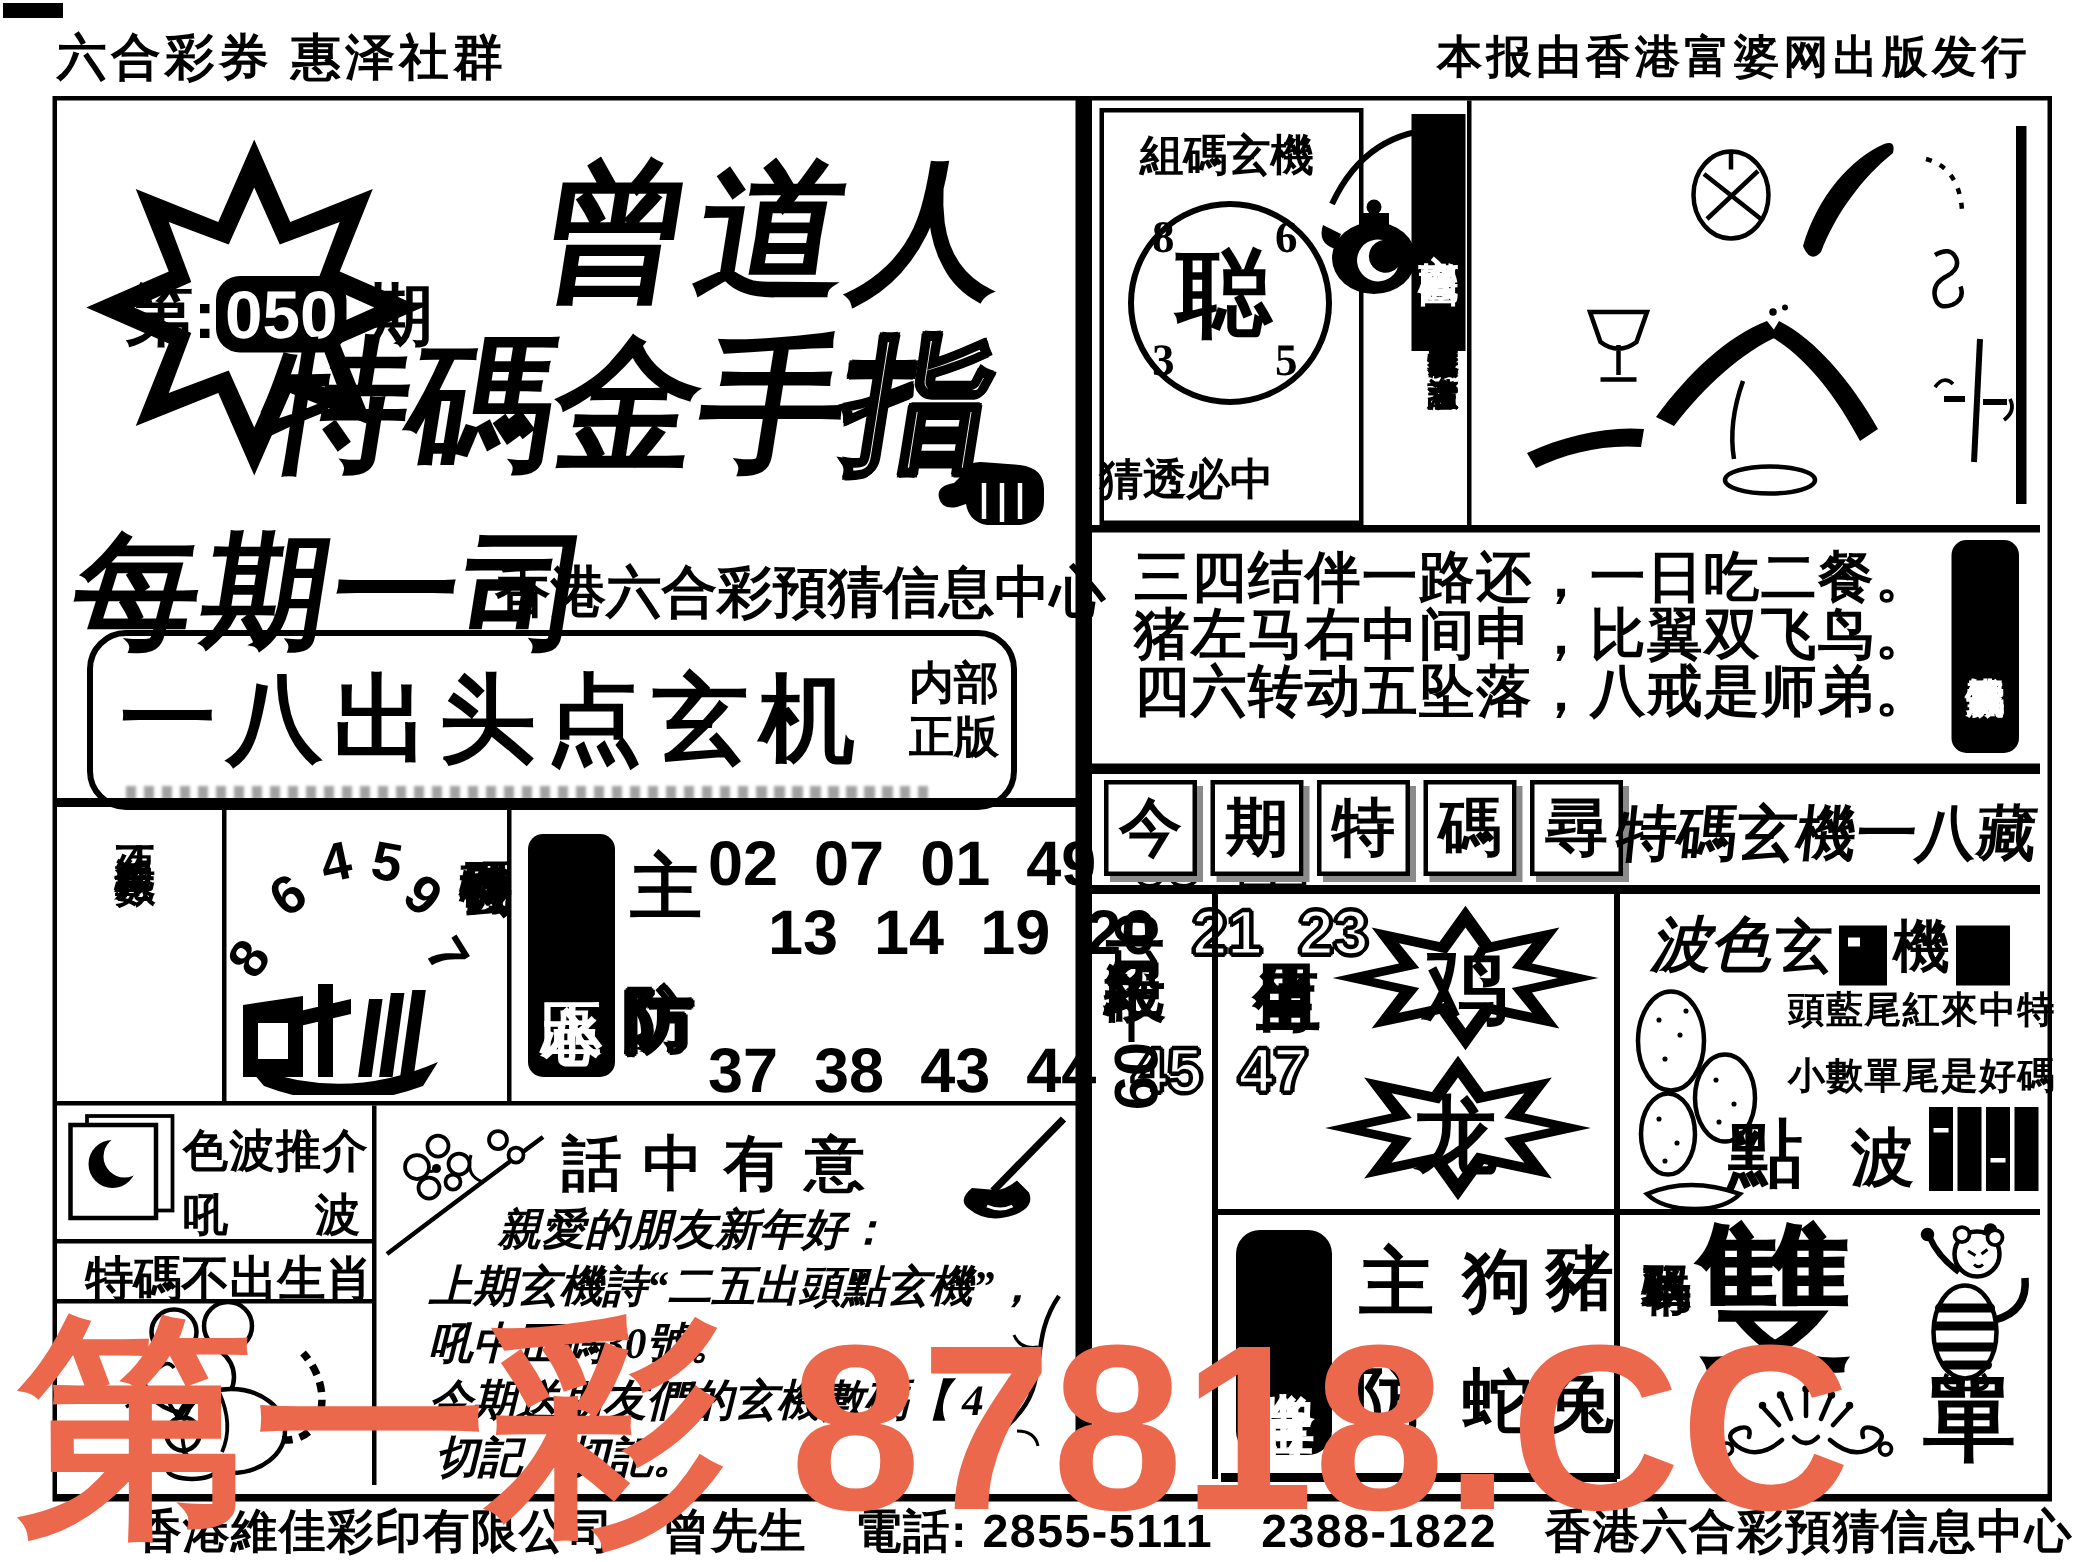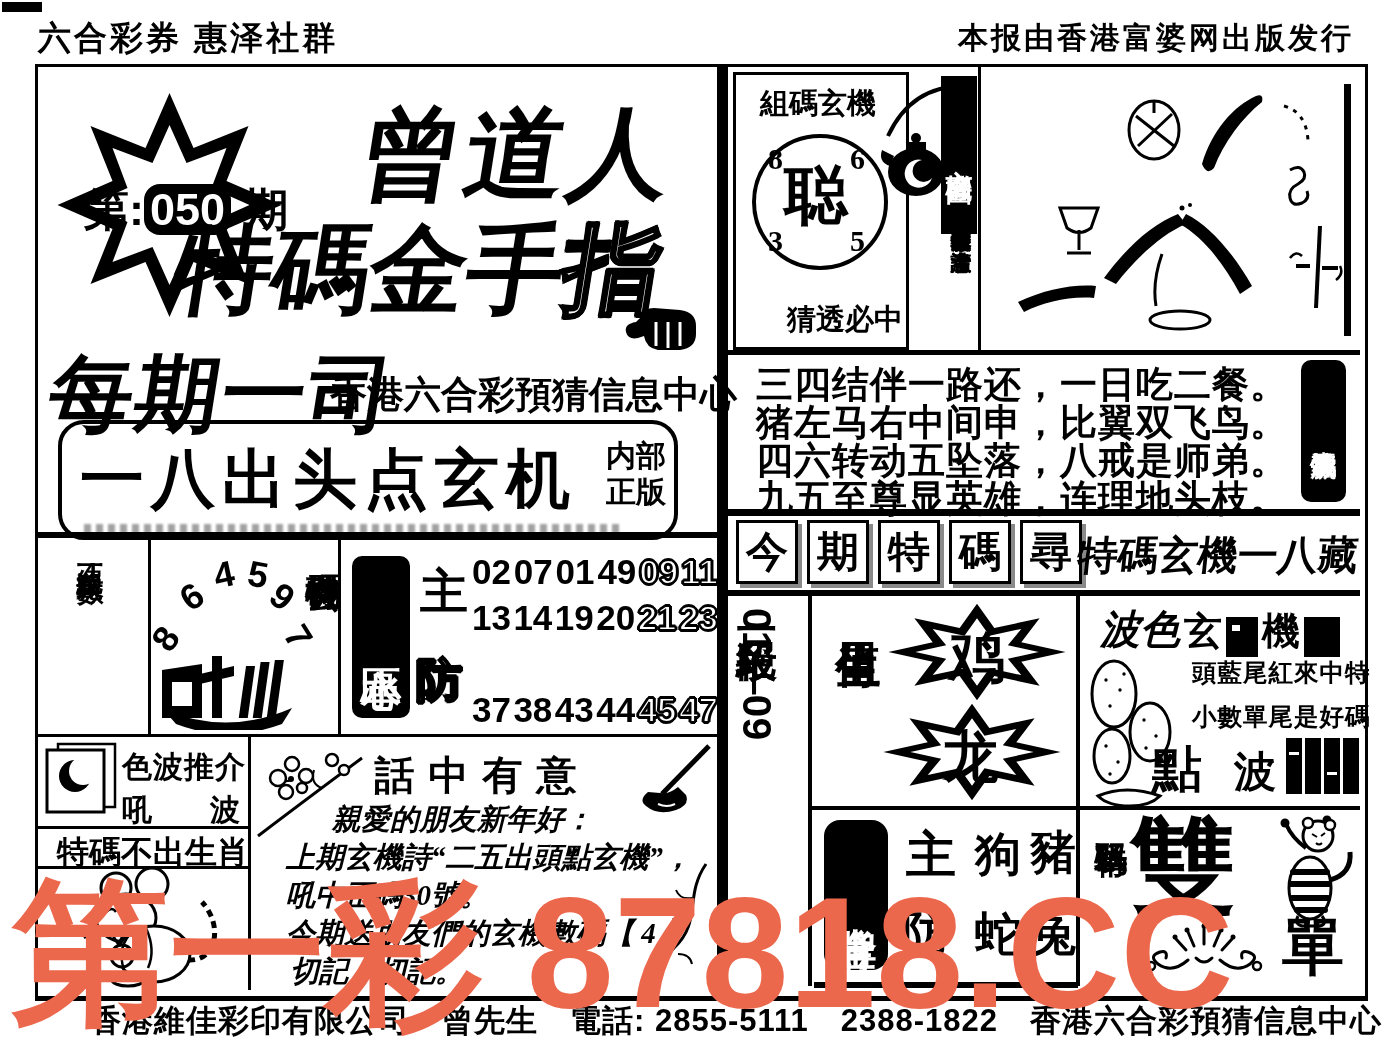--- a/index.html
+++ b/index.html
@@ -8,21 +8,21 @@
   .abs{position:absolute;}
   .serif{font-family:"Liberation Serif","DejaVu Serif",serif;}
   .b{font-weight:900;}
   .vert{writing-mode:vertical-rl;text-orientation:upright;}
   .vmix{writing-mode:vertical-rl;}
   .hline,.vline{position:absolute;background:#000;}
   .outline{color:#fff;-webkit-text-stroke:2px #000;
            text-shadow:-2px 0 #000,2px 0 #000,0 -2px #000,0 2px #000;}
   .skew{transform:skewX(-9deg);}
   .numrow{position:absolute;left:472px;width:246px;display:flex;justify-content:space-between;
-          font-weight:900;font-size:35px;}
+          font-weight:900;font-size:42px;gap:24px;}
   .boxchar{width:56px;height:58px;border:3px solid #000;background:#fff;box-shadow:4px 4px 0 #8a8a8a;
            display:flex;align-items:center;justify-content:center;font-size:42px;font-weight:900;margin-right:9px;}
   .blk{background:#000;display:inline-block;position:relative;}
   .blk .slit{position:absolute;background:#fff;}
   .watermark{position:absolute;left:12px;top:874px;font-size:157px;line-height:1;font-weight:900;
              letter-spacing:0;color:#ec684d;white-space:nowrap;z-index:60;}
   .wv-title{display:flex;align-items:flex-end;gap:4px;}
   svg{display:block;}
 </style>
 </head>
@@ -100,21 +100,21 @@
   <div class="abs b serif outline" style="left:416px;top:650px;font-size:46px;">防</div>
 
   <div class="numrow" style="top:552px;">
     <span>02</span>
       <span>07</span>
       <span>01</span>
       <span>49</span>
       <span class="outline">09</span>
       <span class="outline">11</span>
   </div>
-  <div class="numrow" style="top:598px;">
+  <div class="numrow" style="top:598px;margin-left:40px;">
     <span>13</span>
       <span>14</span>
       <span>19</span>
       <span>20</span>
       <span class="outline">21</span>
       <span class="outline">23</span>
   </div>
   <div class="numrow" style="top:690px;">
     <span>37</span>
       <span>38</span>
@@ -187,21 +187,21 @@
   </svg>
 
   <div class="abs" style="left:733px;top:72px;width:170px;height:272px;border:3px solid #000;"></div>
   <div class="abs b" style="left:733px;top:84px;width:170px;text-align:center;font-size:29px;">組碼玄機</div>
   <div class="abs" style="left:752px;top:134px;width:128px;height:128px;border:4px solid #000;border-radius:50%;"></div>
   <div class="abs b serif" style="left:752px;top:152px;width:128px;text-align:center;font-size:64px;">聪</div>
   <div class="abs b serif" style="left:768px;top:142px;font-size:30px;">8</div>
   <div class="abs b serif" style="left:850px;top:142px;font-size:30px;">6</div>
   <div class="abs b serif" style="left:768px;top:224px;font-size:30px;">3</div>
   <div class="abs b serif" style="left:850px;top:224px;font-size:30px;">5</div>
-  <div class="abs b" style="left:733px;top:300px;width:170px;text-align:right;font-size:29px;">猜透必中</div>
+  <div class="abs b" style="left:733px;top:300px;width:170px;text-align:left;font-size:29px;">猜透必中</div>
 
   <svg class="abs" style="left:876px;top:74px;" width="100" height="130" viewBox="0 0 100 130">
     <path d="M12,62 Q36,10 92,12" stroke="#000" stroke-width="4" fill="none"></path>
     <path d="M92,12 l-12,-7 M92,12 l-13,6" stroke="#000" stroke-width="4" fill="none"></path>
     <ellipse cx="40" cy="98" rx="28" ry="24" fill="#000"></ellipse>
     <path d="M14,92 q-12,-4 -8,-16 l12,6 z" fill="#000"></path>
     <rect x="30" y="68" width="20" height="8" fill="#000"></rect>
     <circle cx="40" cy="64" r="5" fill="#000"></circle>
     <path d="M46,86 a14,14 0 1 0 10,18 a11,11 0 1 1 -10,-18 z" fill="#fff"></path>
   </svg>
@@ -232,21 +232,20 @@
       <circle cx="198" cy="140" r="2.5"></circle>
         <circle cx="206" cy="137" r="2"></circle>
     </g>
   </svg>
   <div class="vline" style="left:1344px;top:84px;width:7px;height:252px;"></div>
 
   <div class="hline" style="left:728px;top:350px;width:632px;height:5px;"></div>
   <div class="abs serif b" style="left:756px;top:360px;font-size:37px;letter-spacing:1px;">三四结伴一路还，一日吃二餐。</div>
   <div class="abs serif b" style="left:756px;top:398px;font-size:37px;letter-spacing:1px;">猪左马右中间申，比翼双飞鸟。</div>
   <div class="abs serif b" style="left:756px;top:436px;font-size:37px;letter-spacing:1px;">四六转动五坠落，八戒是师弟。</div>
-  <div class="abs serif b" style="left:756px;top:474px;font-size:37px;letter-spacing:1px;">九五至尊显英雄，连理地头枝。</div>
   <div class="abs" style="left:1301px;top:360px;width:45px;height:142px;background:#000;border-radius:10px;display:flex;align-items:center;justify-content:center;">
     <span class="vert b serif" style="color:#fff;font-size:26px;">赢钱锦囊</span>
   </div>
   <div class="hline" style="left:728px;top:509px;width:632px;height:7px;"></div>
 
   <div class="abs" style="left:736px;top:520px;display:flex;">
     <div class="boxchar">
         <span>今</span>
       </div>
     <div class="boxchar">

